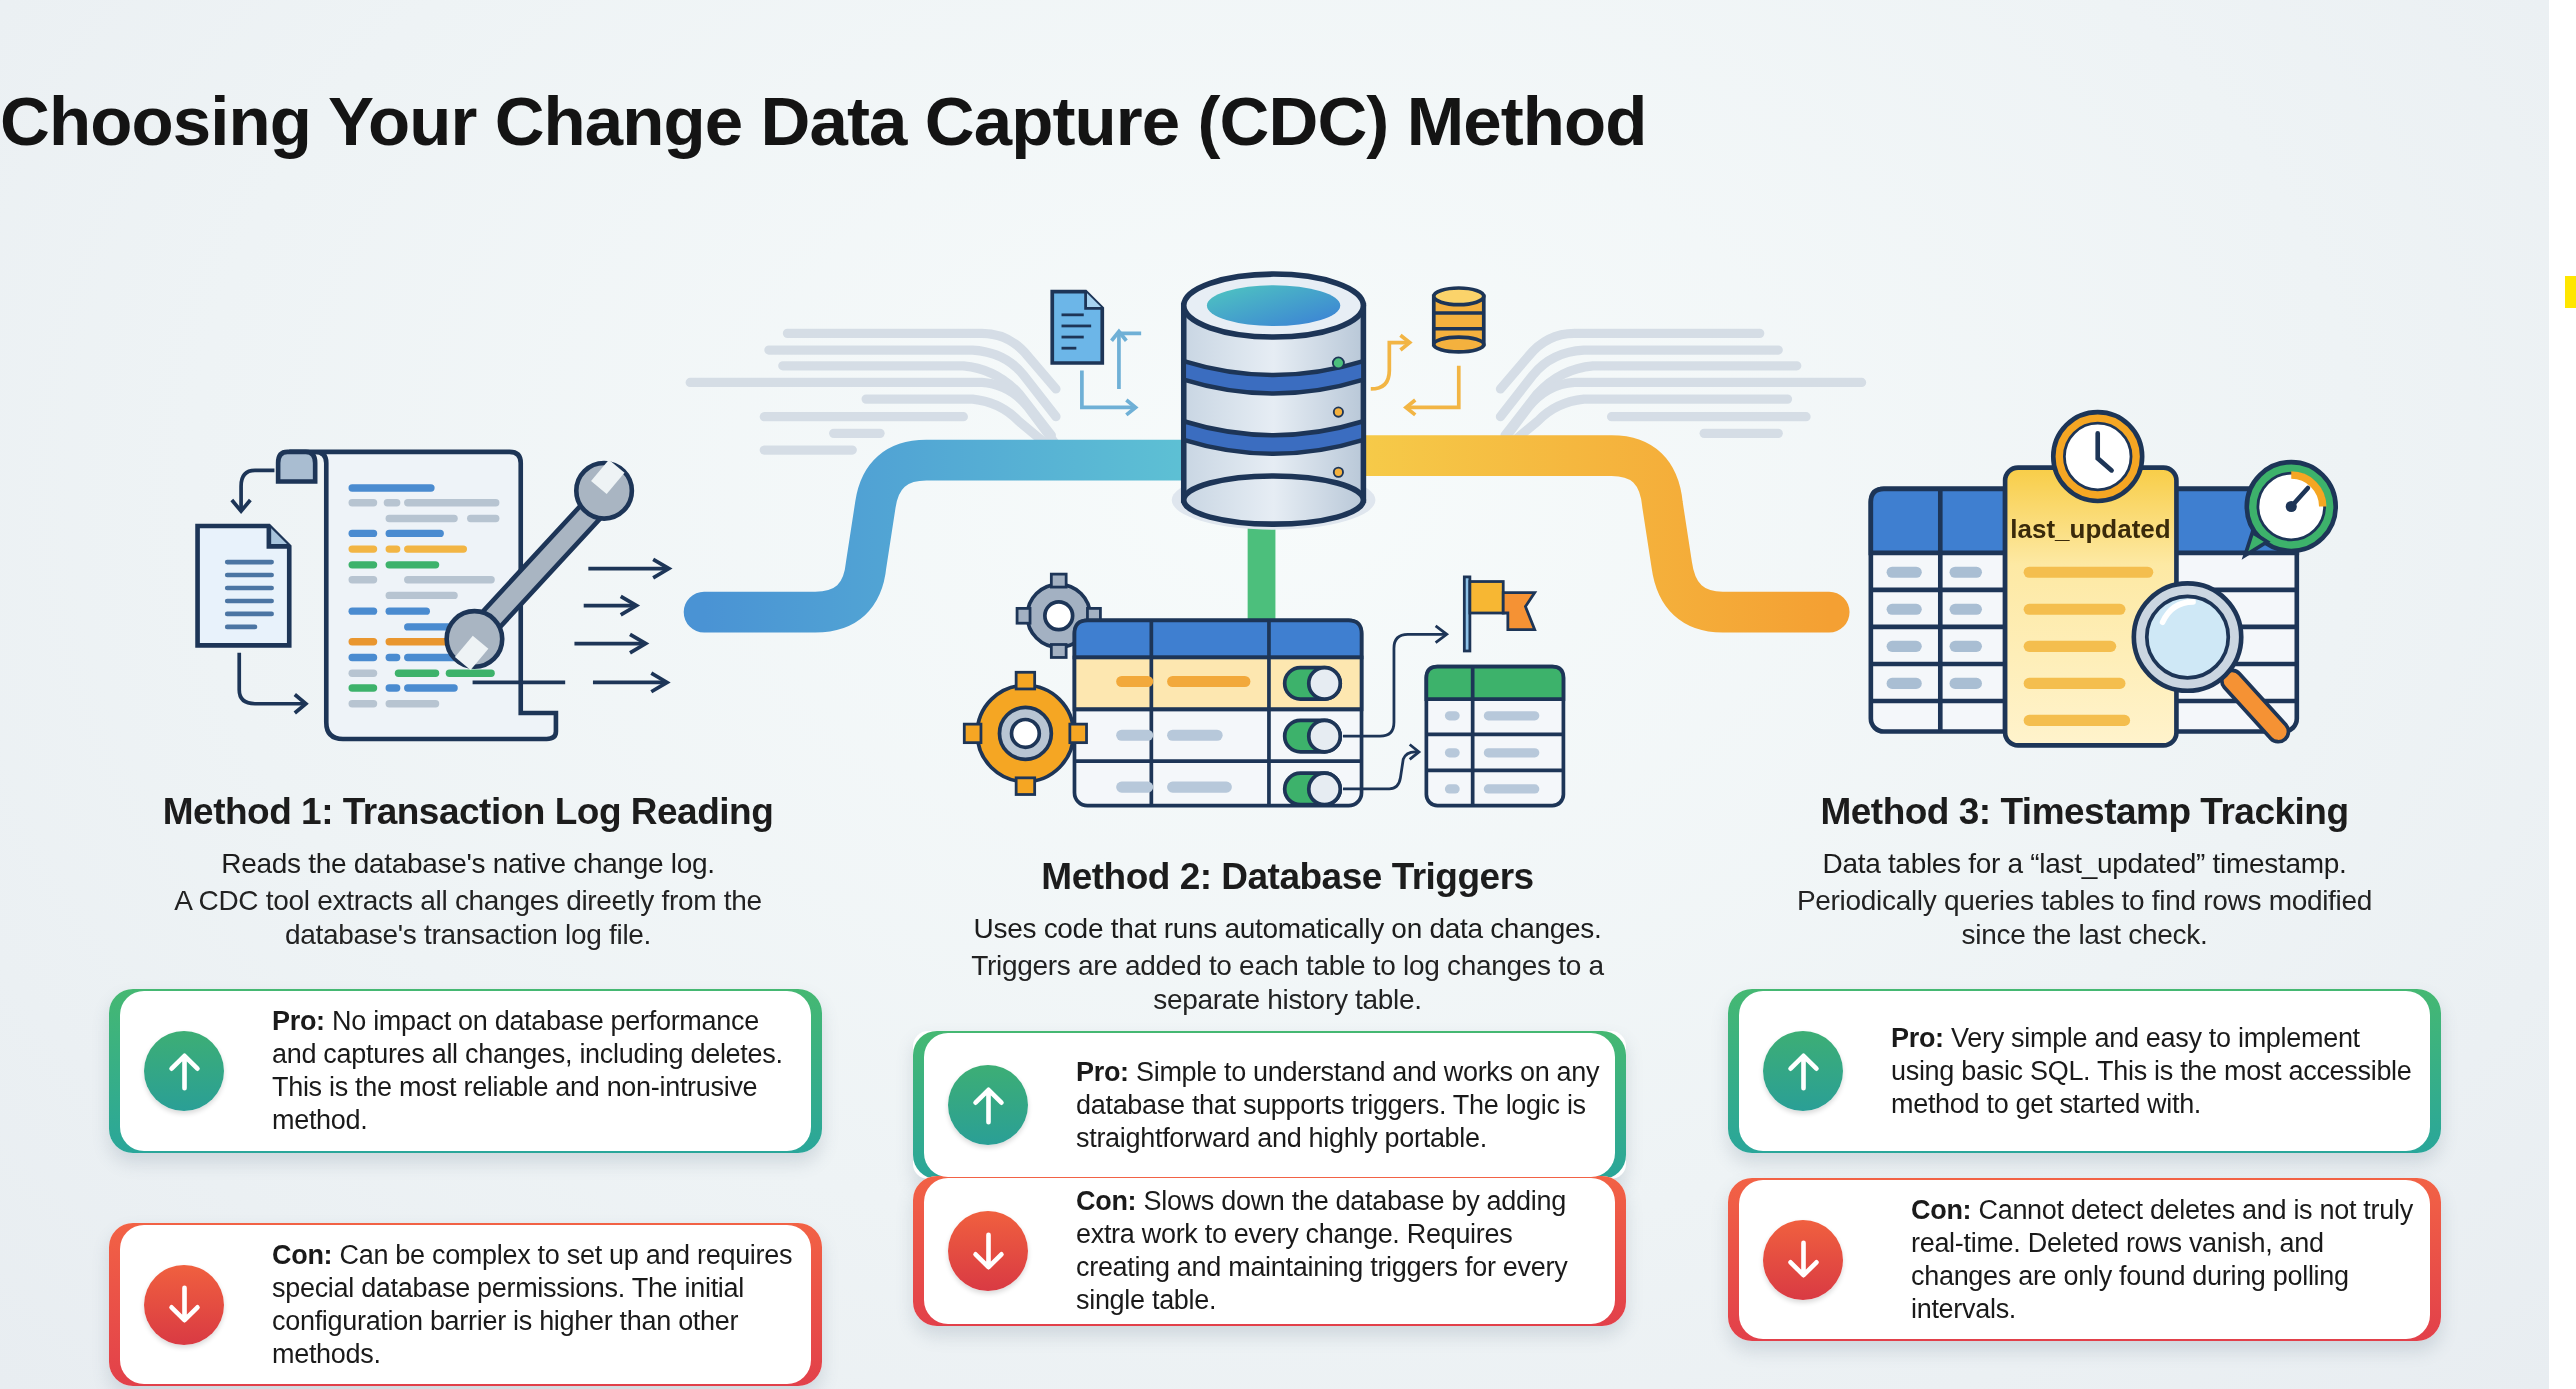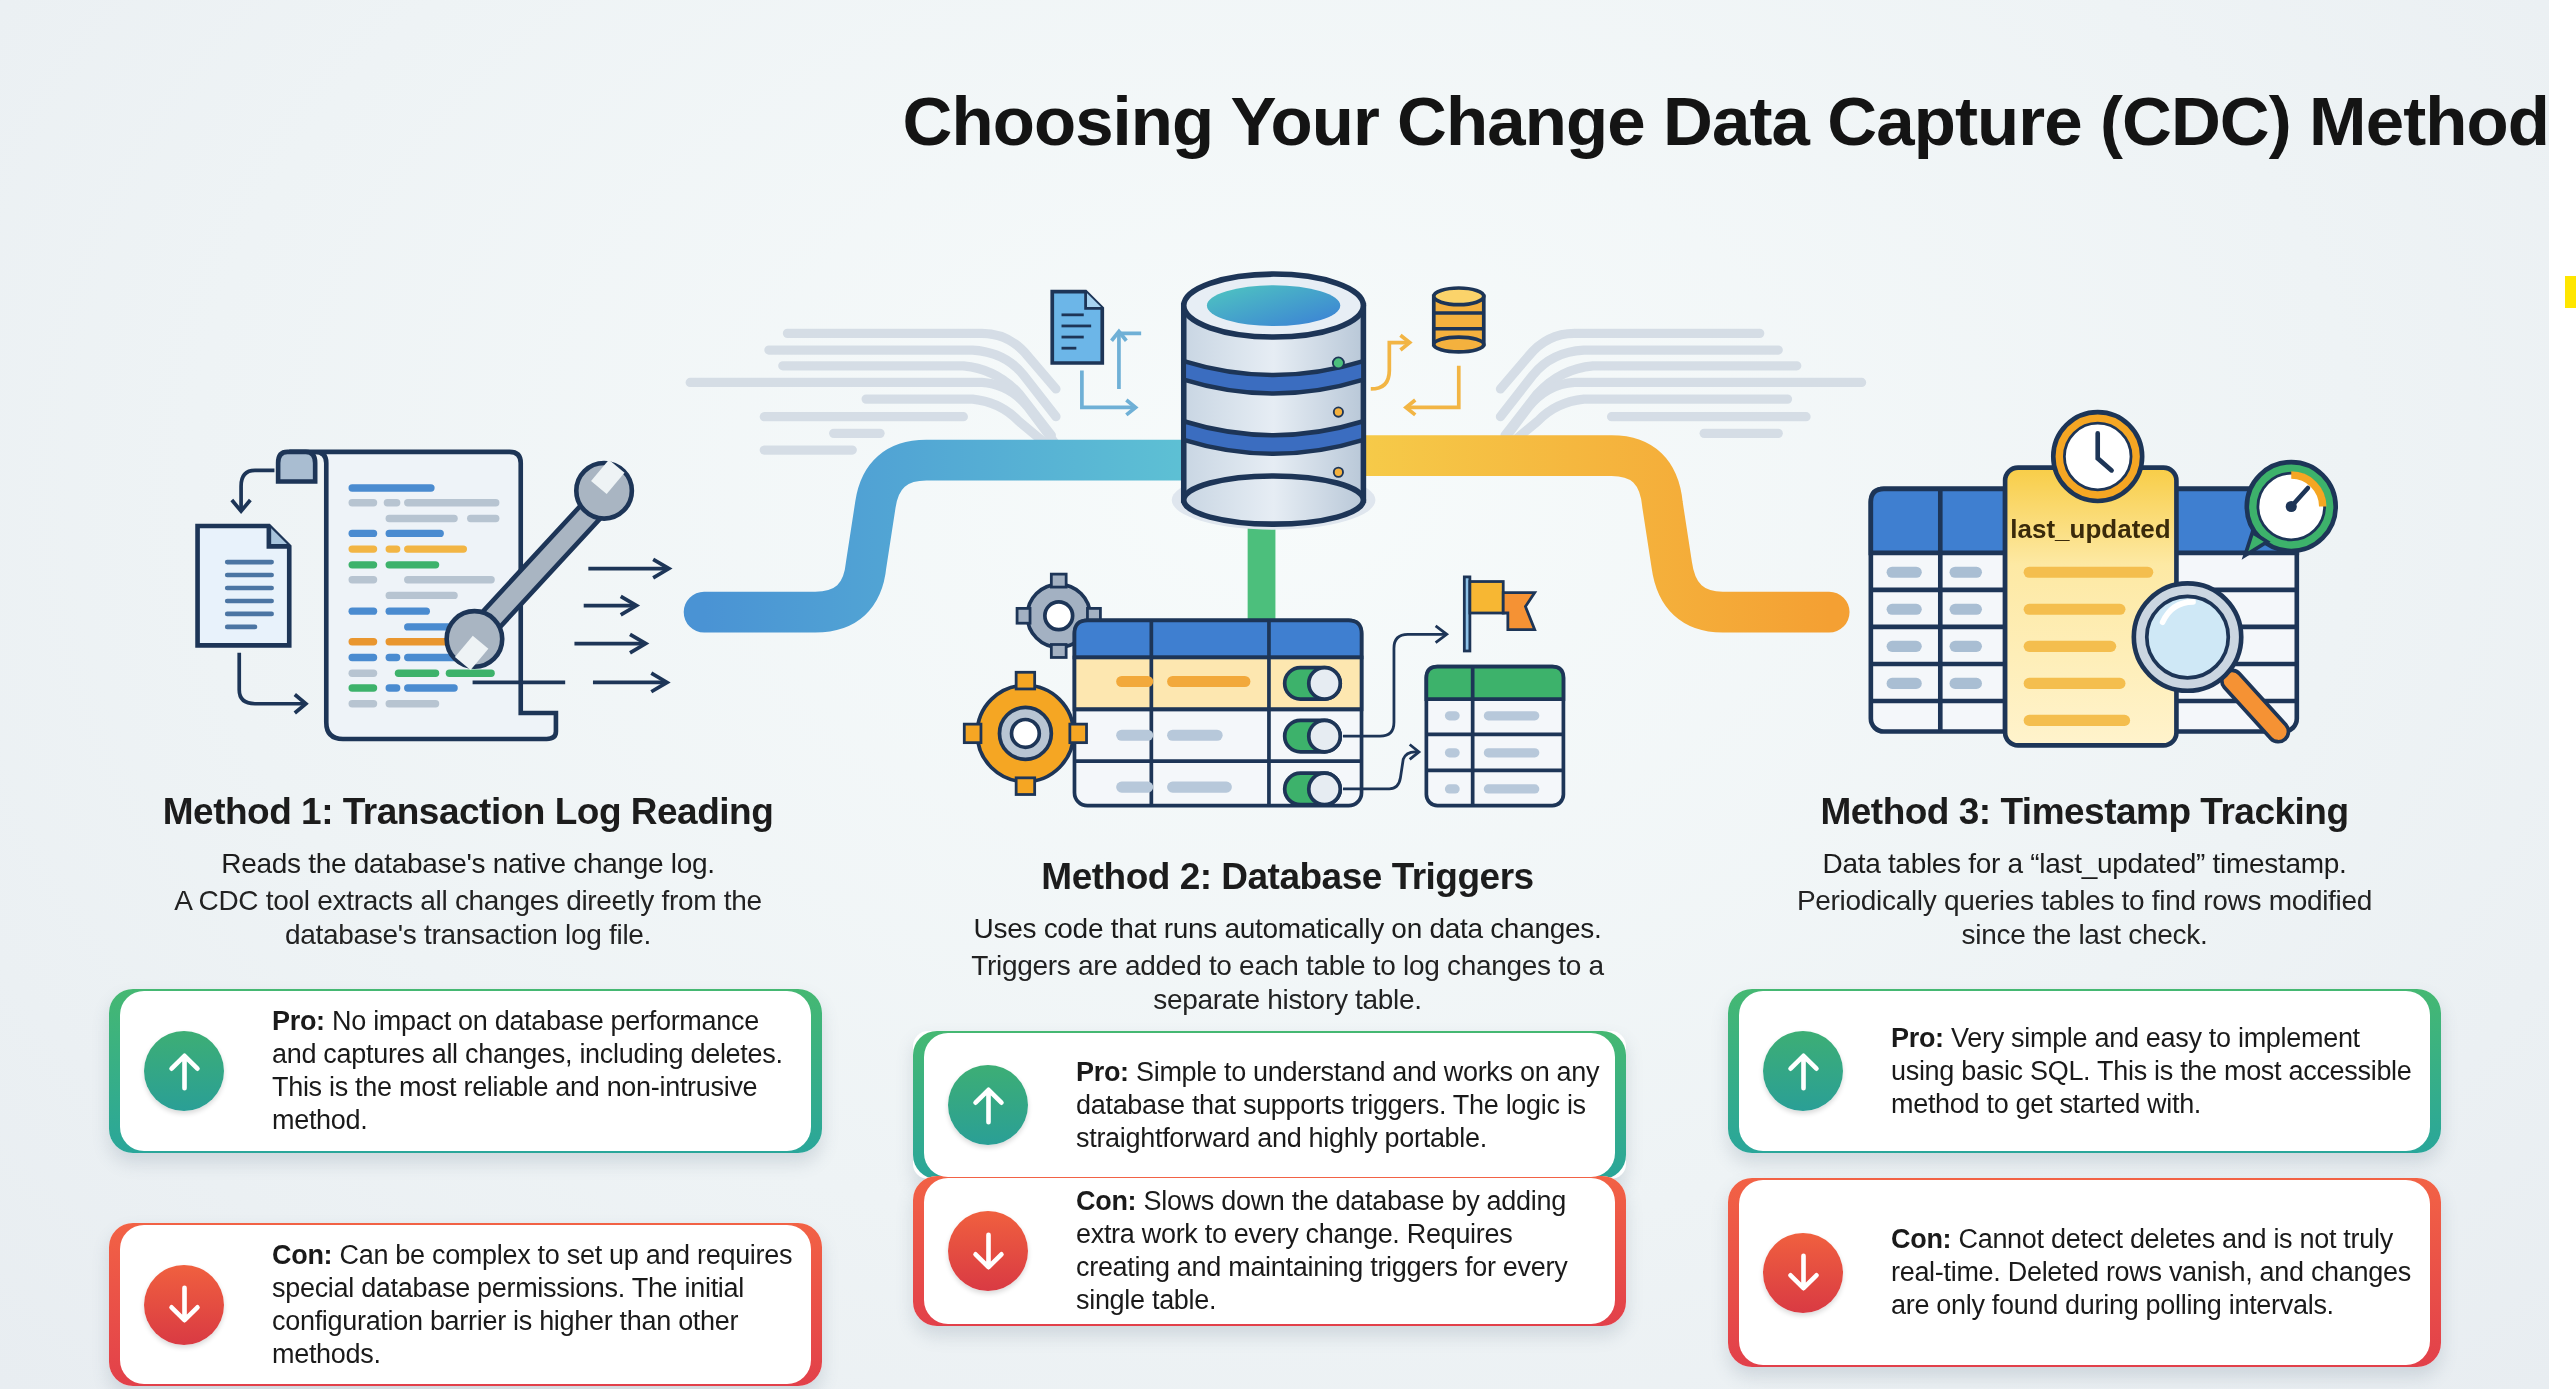--- a/index.html
+++ b/index.html
@@ -9,21 +9,21 @@
     font-family: "Liberation Sans", "DejaVu Sans", sans-serif;
     color: #1a1a1a;
     position: relative;
   }
   .canvas {
     position: absolute; left: 0; top: 0; width: 2549px; height: 1389px;
     background: radial-gradient(ellipse at 50% 35%, #f7fbfb 0%, #eef3f5 60%, #e8edf1 100%);
   }
   .edge-mark { position: absolute; left: 2565px; top: 276px; width: 11px; height: 31.5px; background: #ffe600; }
   .title {
-    position: absolute; left: 0; width: 2549px; top: 82px; text-align: right;
+    position: absolute; left: 0; width: 2549px; top: 82px; text-align: left;
     font-size: 69px; font-weight: 700; letter-spacing: -0.9px; color: #141414;
   }
   svg.art { position: absolute; left: 0; top: 0; }
   .method-head { position: absolute; text-align: center; }
   .method-head h2 { font-size: 37px; font-weight: 700; color: #1c1c1c; letter-spacing: -0.5px; margin-top: 8px; }
   .method-head .sub { font-size: 28px; font-weight: 400; margin-top: 15px; color: #1c1c1c; letter-spacing: -0.3px; }
   .method-head .desc { font-size: 28px; font-weight: 400; margin-top: 3.7px; line-height: 34px; color: #222; letter-spacing: -0.3px; }
   .card {
     position: absolute; width: 713px; border-radius: 24px;
     background: #ffffff;
@@ -419,21 +419,21 @@
 
 <div class="card pro" style="left:1728px; top:989px; height:164px;">
   <div class="inner"></div>
   <div class="ico">
     <svg width="37" height="41" viewBox="0 0 40 44">
         <path d="M20 40 L20 6 M6 19 L20 5 L34 19" stroke="#fff" stroke-width="5" fill="none" stroke-linecap="round" stroke-linejoin="round"></path>
       </svg>
   </div>
   <div class="txt"><b>Pro:</b> <span>Very simple and easy to implement using basic SQL. This is the most accessible method to get started with.</span></div>
 </div>
-<div class="card con" style="left:1728px; top:1178px; height:189px;">
+<div class="card con" style="left:1728px; top:1178px; height:163px;gap:20px;">
   <div class="inner"></div>
   <div class="ico">
     <svg width="37" height="41" viewBox="0 0 40 44">
         <path d="M20 4 L20 38 M6 25 L20 39 L34 25" stroke="#fff" stroke-width="5" fill="none" stroke-linecap="round" stroke-linejoin="round"></path>
       </svg>
   </div>
   <div class="txt"><b>Con:</b> <span>Cannot detect deletes and is not truly real-time. Deleted rows vanish, and changes are only found during polling intervals.</span></div>
 </div>
 
 

